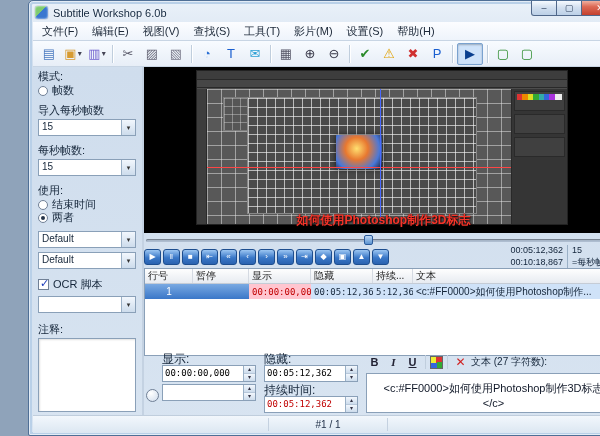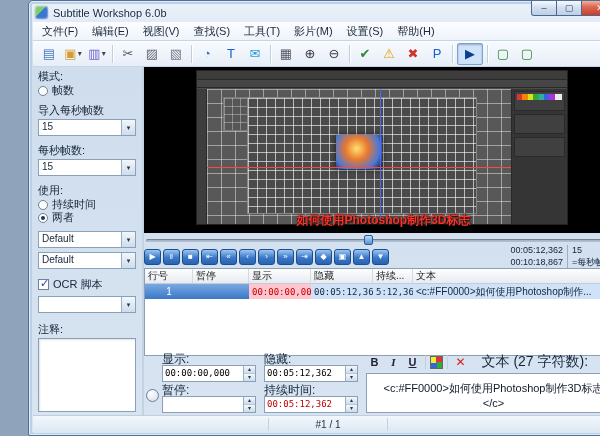--- a/index.html
+++ b/index.html
@@ -123,21 +123,21 @@
   .ed-right{position:absolute;left:222px;right:2px;top:2px;bottom:2px;}
   .fmt-row{display:flex;align-items:center;height:18px;gap:2px;}
   .fmt-btn{width:17px;height:16px;display:flex;align-items:center;justify-content:center;font-size:11px;color:#223;
     border:1px solid transparent;border-radius:2px;}
   .fmt-b{font-weight:bold;}
   .fmt-i{font-style:italic;font-family:"Liberation Serif",serif;font-weight:bold;}
   .fmt-u{text-decoration:underline;font-weight:bold;}
   .palette{width:13px;height:13px;border:1px solid #666;background:conic-gradient(#d33 0 25%,#3a3 0 50%,#36d 0 75%,#ee3 0);}
   .fmt-x{color:#d02020;font-weight:bold;font-size:12px;}
   .fmt-sep{width:1px;height:14px;background:#c0cedd;margin:0 2px;}
-  .text-count{flex:1;text-align:center;font-size:14px;color:#15263a;white-space:nowrap;overflow:hidden;}
+  .text-count{flex:1;text-align:left;font-size:10px;color:#15263a;white-space:nowrap;overflow:hidden;}
   .line-ind{font-size:10px;color:#15263a;padding-right:2px;white-space:nowrap;}
   .ed-textbox{position:absolute;left:0;right:0;top:20px;bottom:0;background:#fff;border:1px solid #8aa0b8;
     font-size:11px;line-height:15px;color:#101828;text-align:center;white-space:pre-line;padding:7px;overflow:hidden;}
   
   .statusbar{position:absolute;left:4px;right:4px;bottom:2px;height:18px;display:flex;align-items:center;justify-content:center;
     background:linear-gradient(#f2f7fc,#dce7f2);border-top:1px solid #c0cedd;font-size:10px;color:#1c2c44;}
   .status-text{padding:1px 46px;border-left:1px solid #c4d1e0;border-right:1px solid #c4d1e0;}
   .grip{position:absolute;right:1px;bottom:1px;width:13px;height:13px;
     background-image:radial-gradient(#8ea6be 1px,transparent 1.3px);background-size:4px 4px;
     clip-path:polygon(100% 0,100% 100%,0 100%);}
@@ -253,21 +253,21 @@
     <div class="lp-label mt8">每秒帧数:</div>
     <div class="combo mt2">
       <span class="combo-val">15</span>
       <span class="combo-btn">▾</span>
     </div>
 
     <div class="lp-label mt8">使用:</div>
     <div>
         <div class="lp-radio-row">
           <span class="radio"></span>
-          <span>持续时间</span>
+          <span>结束时间</span>
         </div>
         <div class="lp-radio-row">
           <span class="radio sel"></span>
           <span>两者</span>
         </div>
       </div>
 
     <div class="combo mt8">
       <span class="combo-val">Default</span>
       <span class="combo-btn">▾</span>
@@ -394,21 +394,20 @@
               <span class="spin-val">00:05:12,362</span>
               <span class="spin-btns">
                 <span class="su">▴</span>
                 <span class="sd">▾</span>
               </span>
             </div>
           </div>
         </div>
         <div class="ed-row">
           <div class="ed-field">
-            <div class="ed-label">暂停:</div>
             <div class="spin">
               <span class="spin-val"></span>
               <span class="spin-btns">
                 <span class="su">▴</span>
                 <span class="sd">▾</span>
               </span>
             </div>
           </div>
           <div class="ed-field">
             <div class="ed-label">持续时间:</div>

